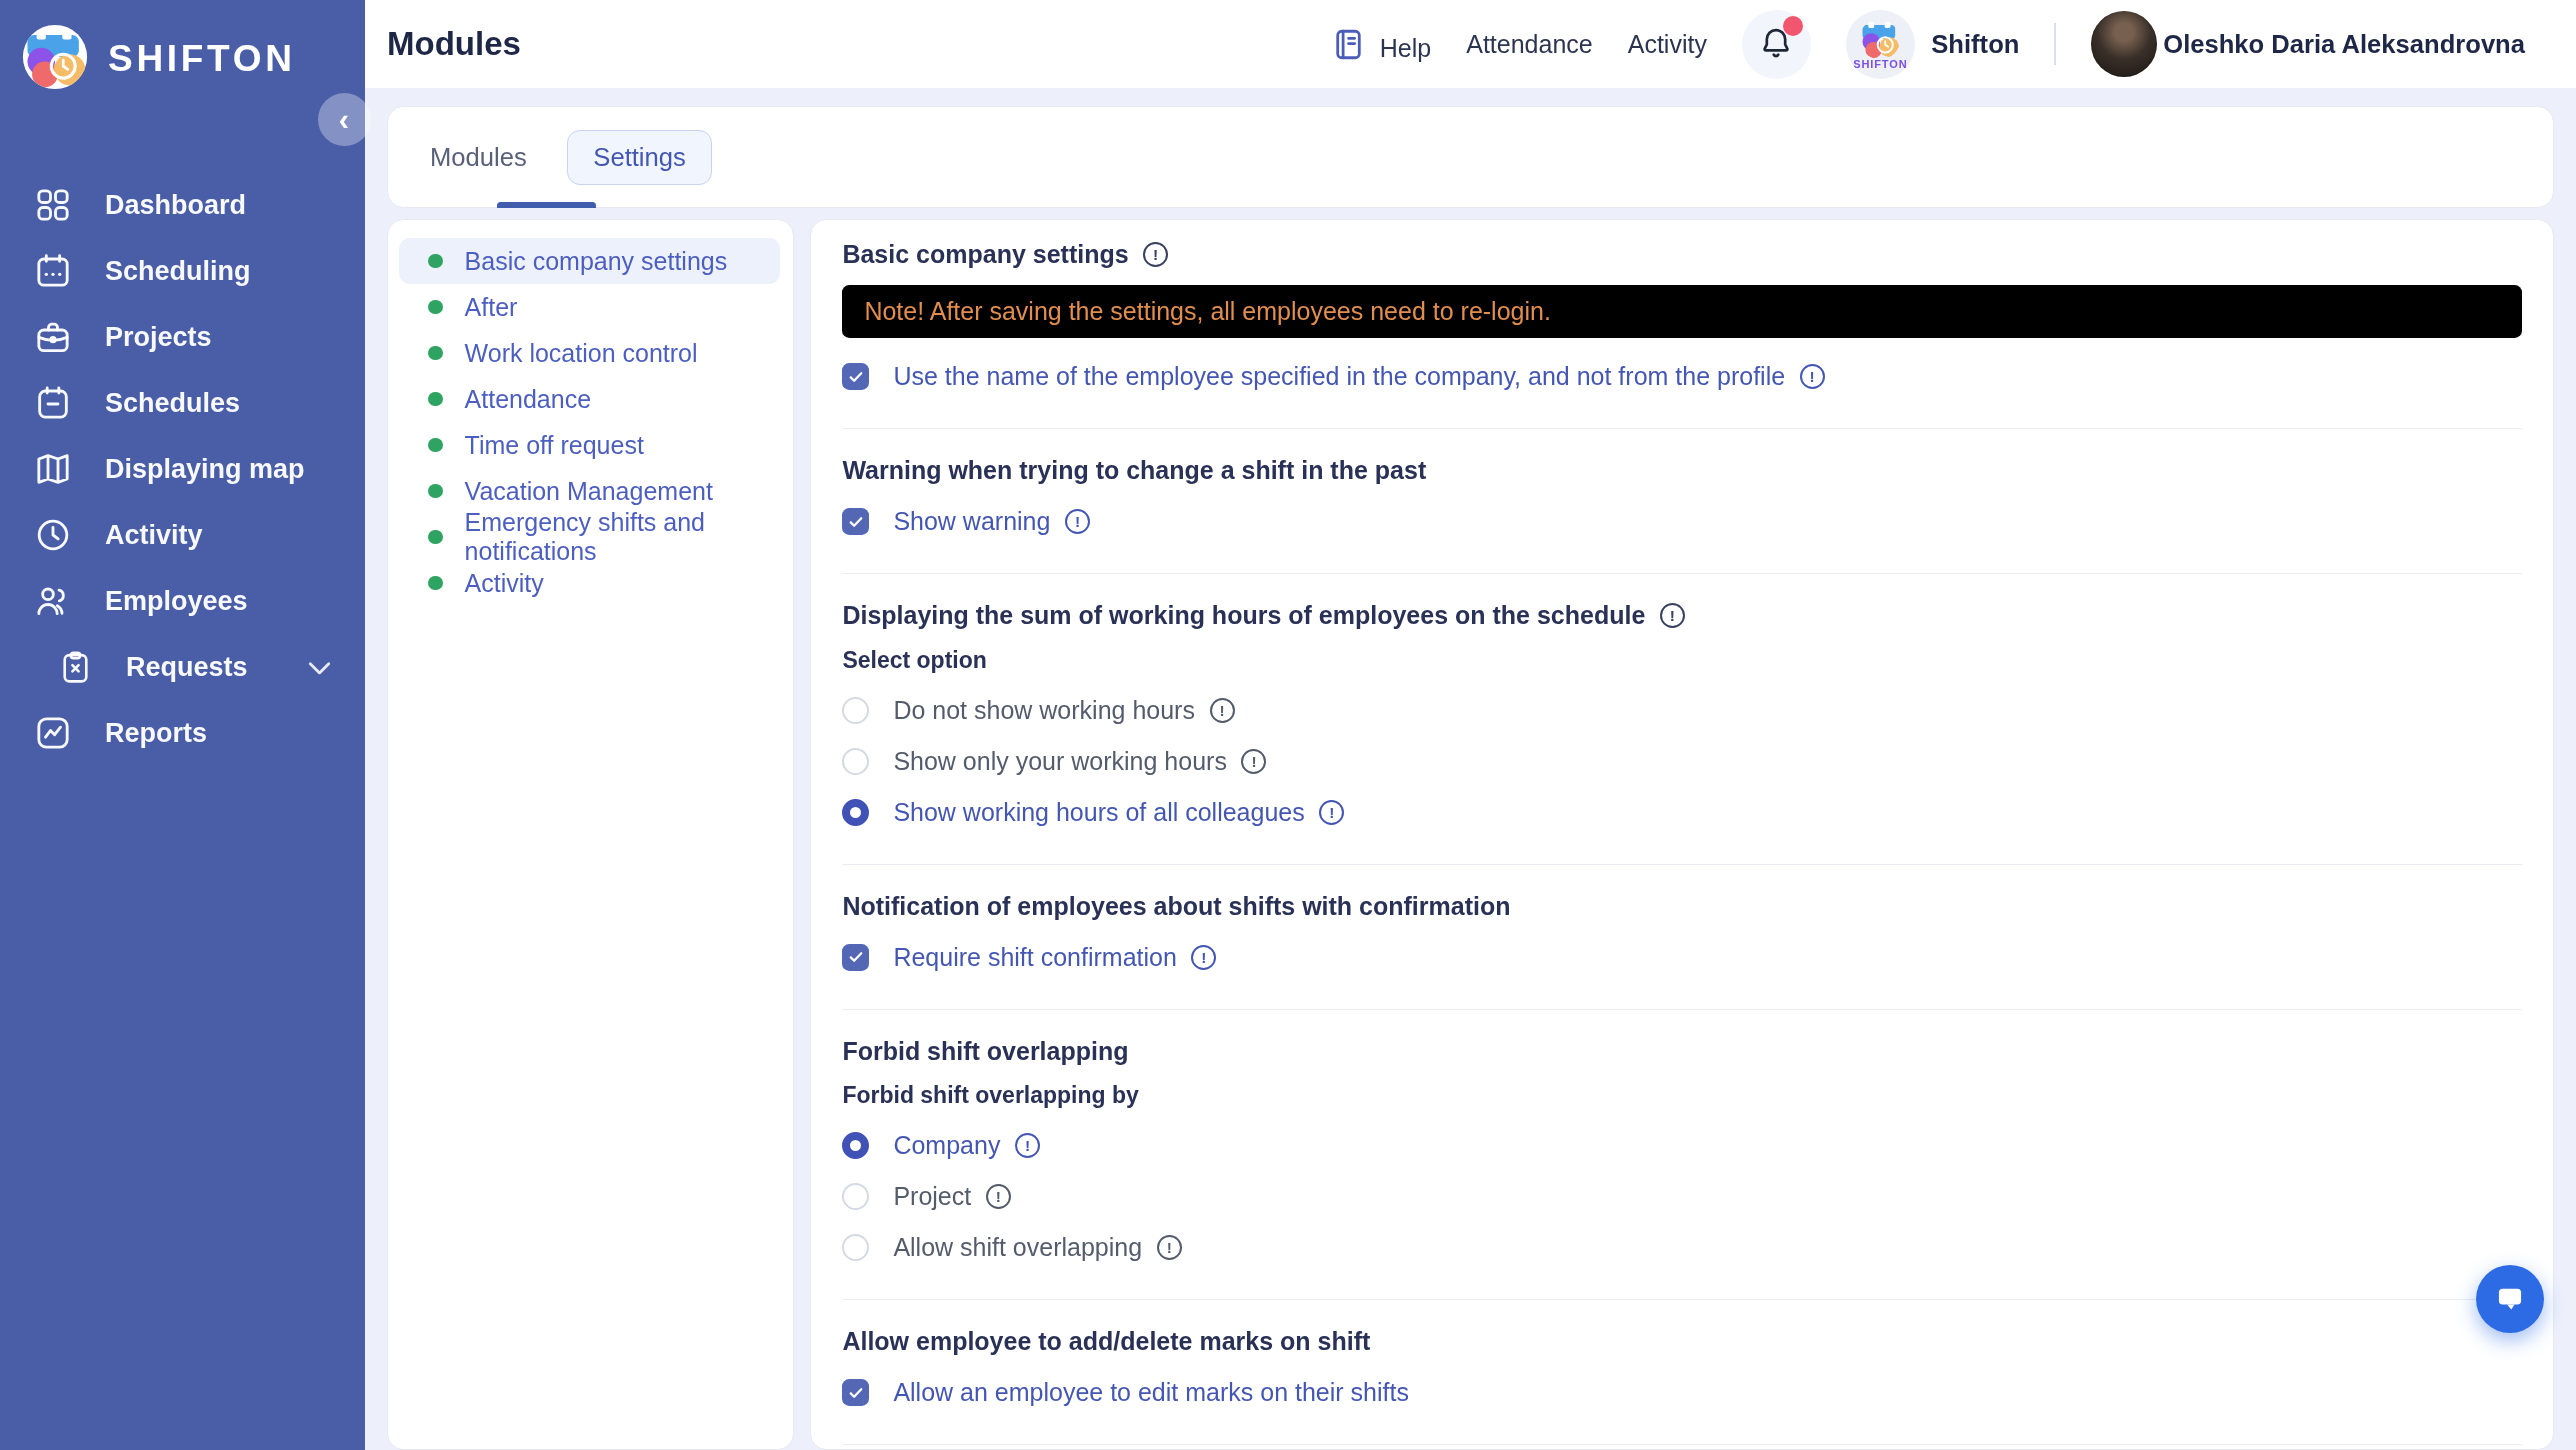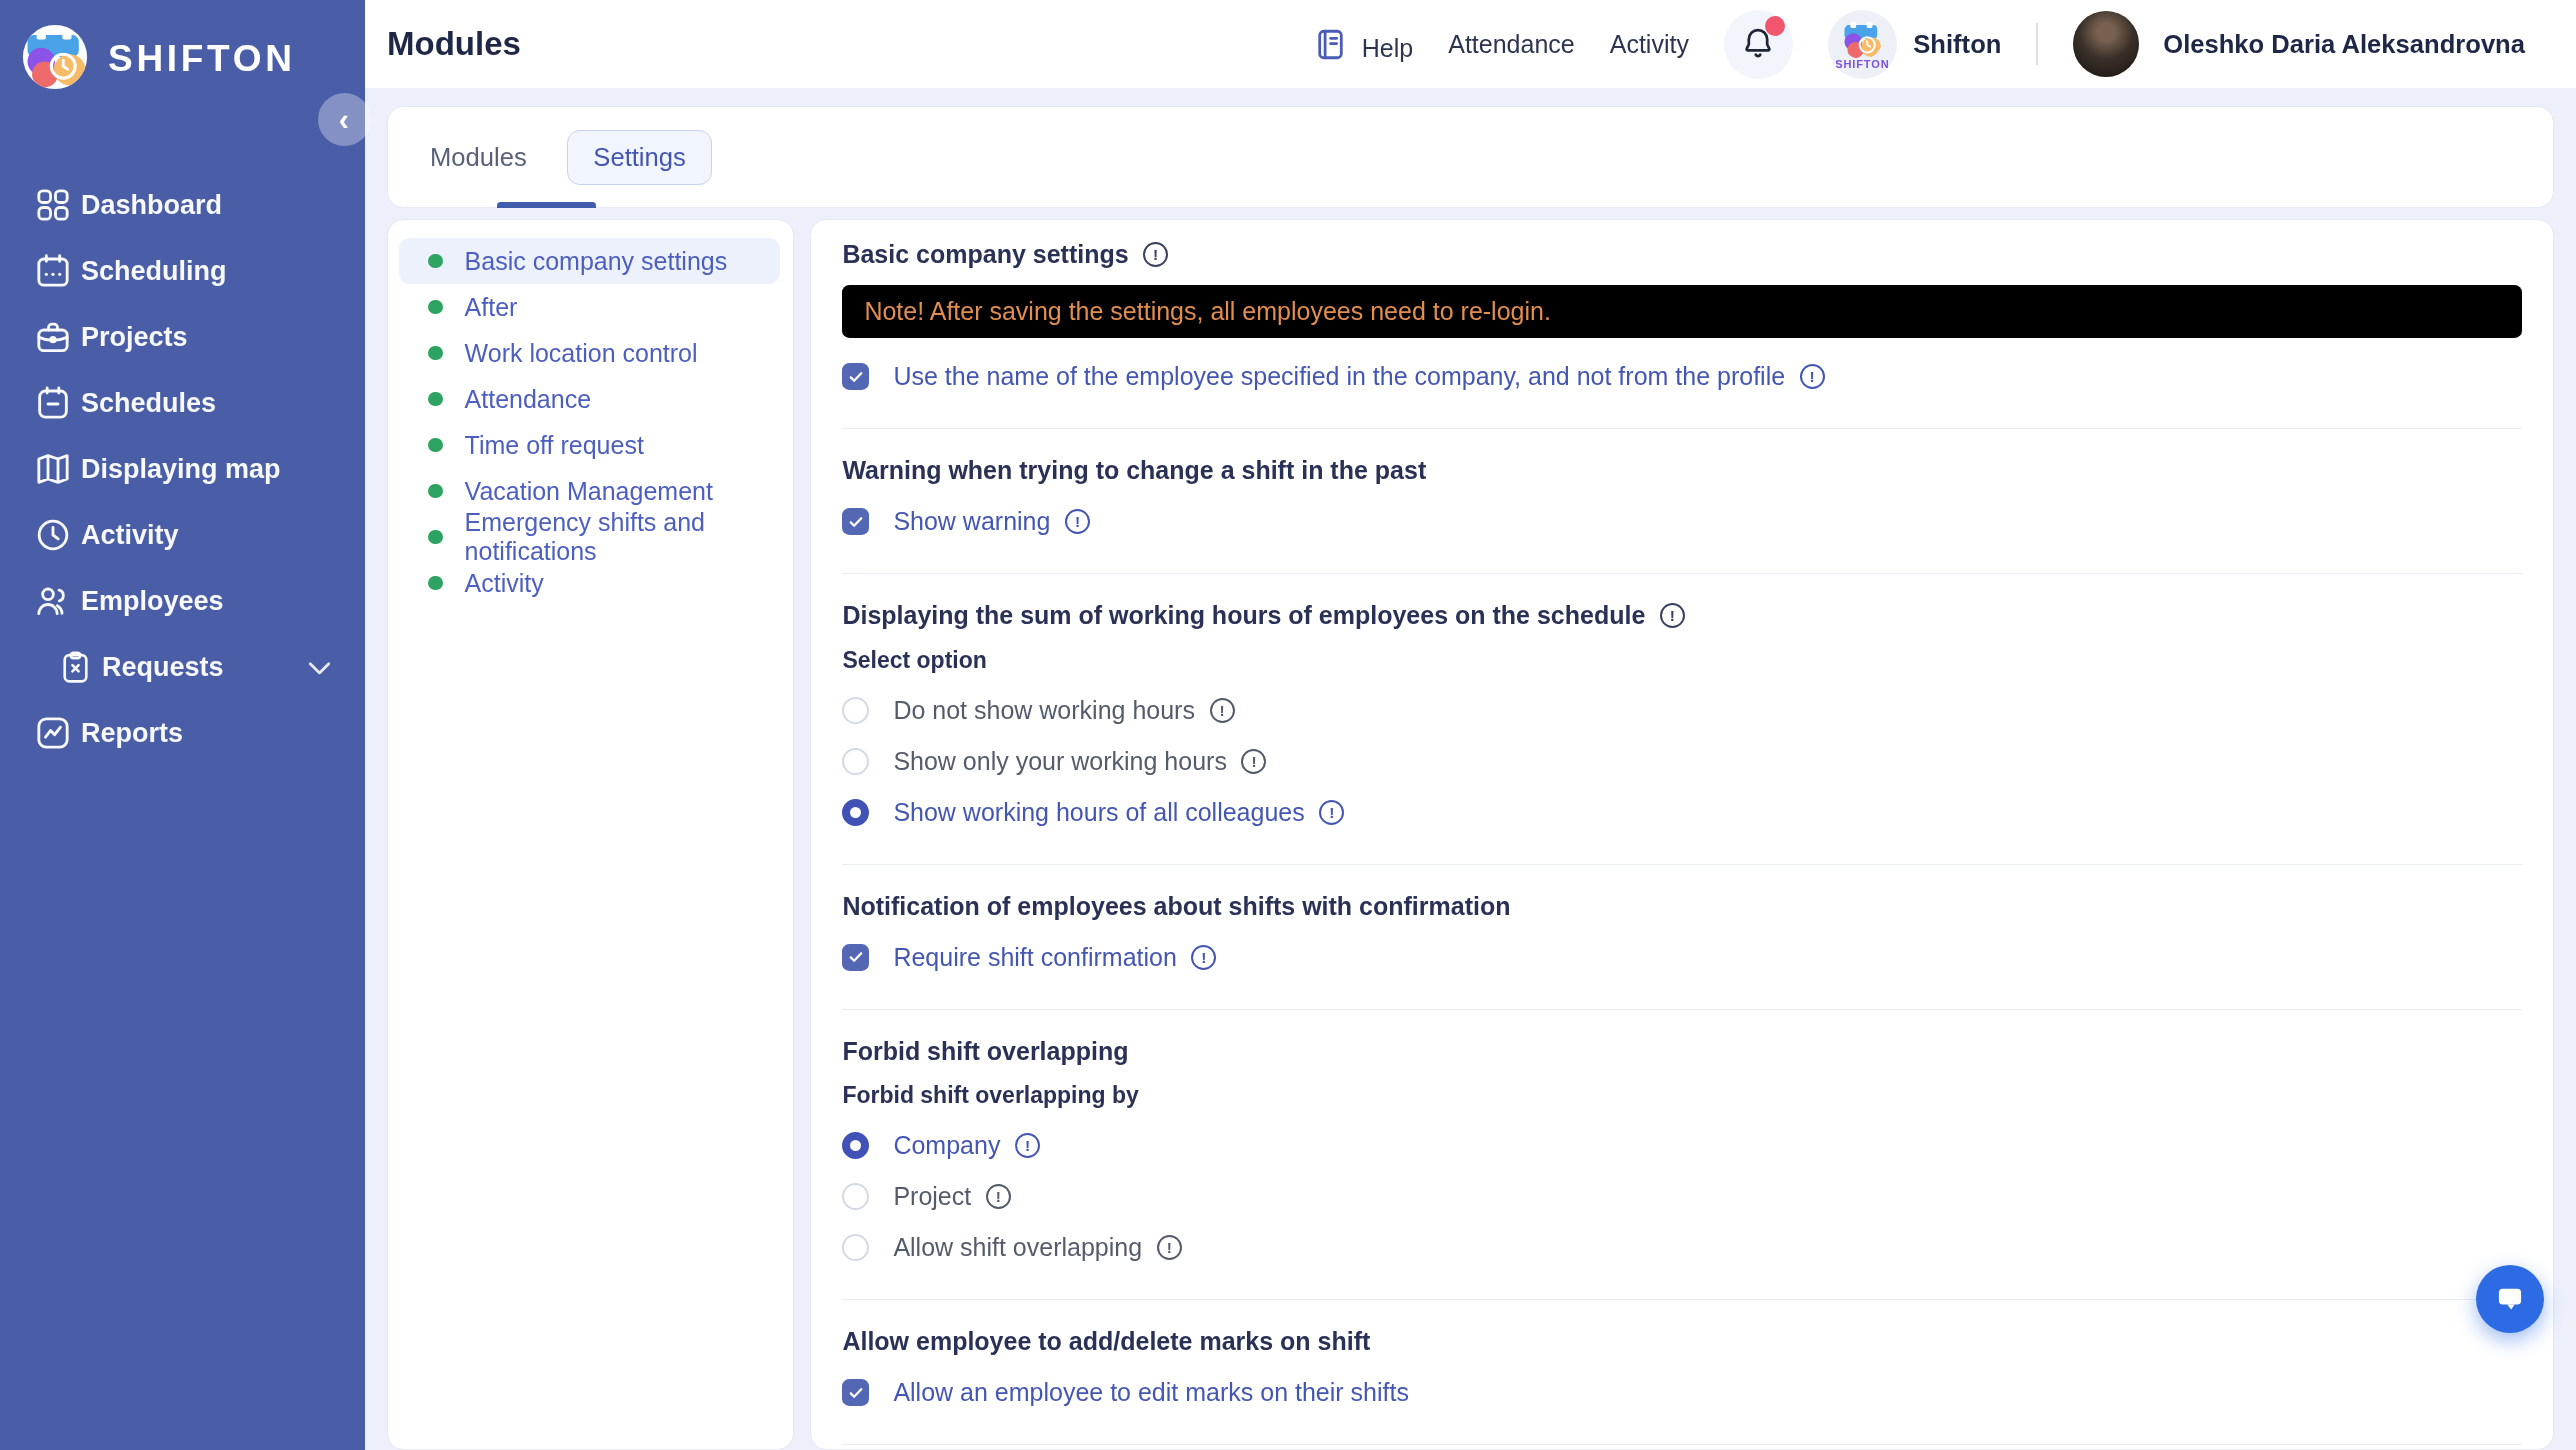--- a/index.html
+++ b/index.html
@@ -16,21 +16,21 @@
   .brand { display:flex; align-items:center; gap:20px; padding:24px 0 0 22px; }
   .brand-name { font-size:37px; font-weight:700; letter-spacing:3.7px; color:#fff; }
   .collapse-btn {
     position:absolute; top:93px; right:-5.5px; width:53px; height:53px;
     background:rgba(255,255,255,.32); border-radius:50%;
     display:flex; align-items:center; justify-content:center;
     color:#fff; font-size:31px; font-weight:700; cursor:pointer;
   }
   .menu { margin-top:79px; }
   .menu-item {
-    display:flex; align-items:center; gap:8px; height:66px;
+    display:flex; align-items:center; gap:32px; height:66px;
     padding-left:33px; font-size:27px; font-weight:600; color:rgba(255,255,255,.96);
     cursor:pointer; position:relative;
   }
   .menu-item svg { width:40px; height:40px; flex:0 0 40px; }
   .menu-item.sub { padding-left:57px;text-align:right; }
   .menu-item.sub svg { width:37px; height:37px; flex:0 0 37px; }
   .menu-item .chev { position:absolute; right:27px; width:31px; height:31px; opacity:.9; }
   
   .main { position:absolute; left:365px; top:0; width:2211px; height:1451px; }
   .topbar {
@@ -49,21 +49,21 @@
   .bell-wrap svg { width:38px; height:38px; }
   .bell-badge { position:absolute; top:6.4px; right:8.2px; width:20px; height:20px; border-radius:50%; background:#f2566f; }
   .company-chip { display:flex; align-items:center; gap:16.4px; cursor:pointer; }
   .company-avatar {
     width:69px; height:69px; border-radius:50%; background:#edf0f6; overflow:hidden;
     display:flex; flex-direction:column; align-items:center; justify-content:center;
   }
   .company-avatar .mini-label { font-size:11px; font-weight:700; color:#7b4fe0; letter-spacing:0.9px; margin-top:-1.8px; }
   .company-name { font-size:25.6px; font-weight:700; color:#1f2747; }
   .vsep { width:1.8px; height:42px; background:#dcdfe9; }
-  .user-chip { display:flex; align-items:center; gap:24px; cursor:pointer; }
+  .user-chip { display:flex; align-items:center; gap:6px; cursor:pointer; }
   .user-avatar {
     width:66px; height:66px; border-radius:50%;
     background:radial-gradient(circle at 50% 32%, #77604f 0 16%, #3a3029 48%, #16120f 100%);
     box-shadow:inset 0 0 0 0.9px rgba(0,0,0,.15);
   }
   .user-name { font-size:25.6px; font-weight:700; color:#1f2747; }
   
   .tabcard {
     margin:18px 22px 0 22px; height:102px; background:#fff;
     border:0.9px solid #e7e9f2; border-radius:16.4px; position:relative;

